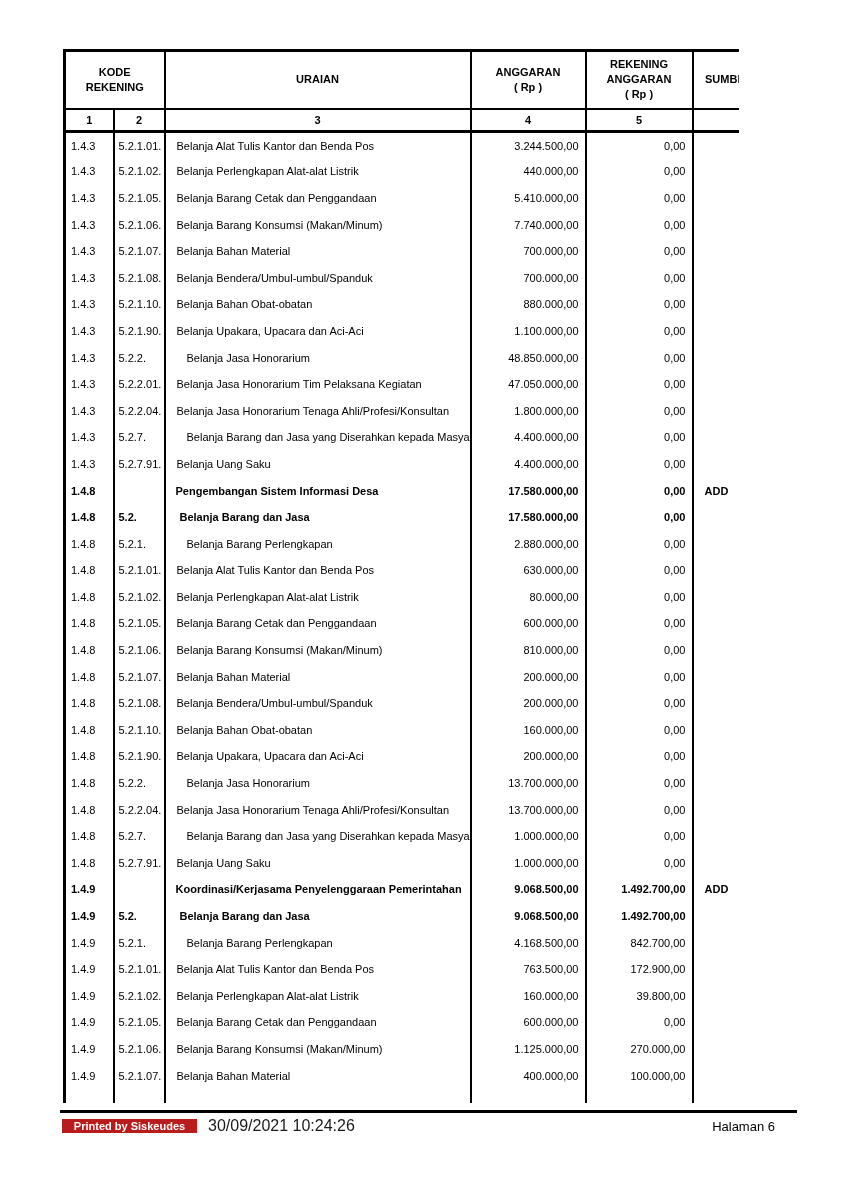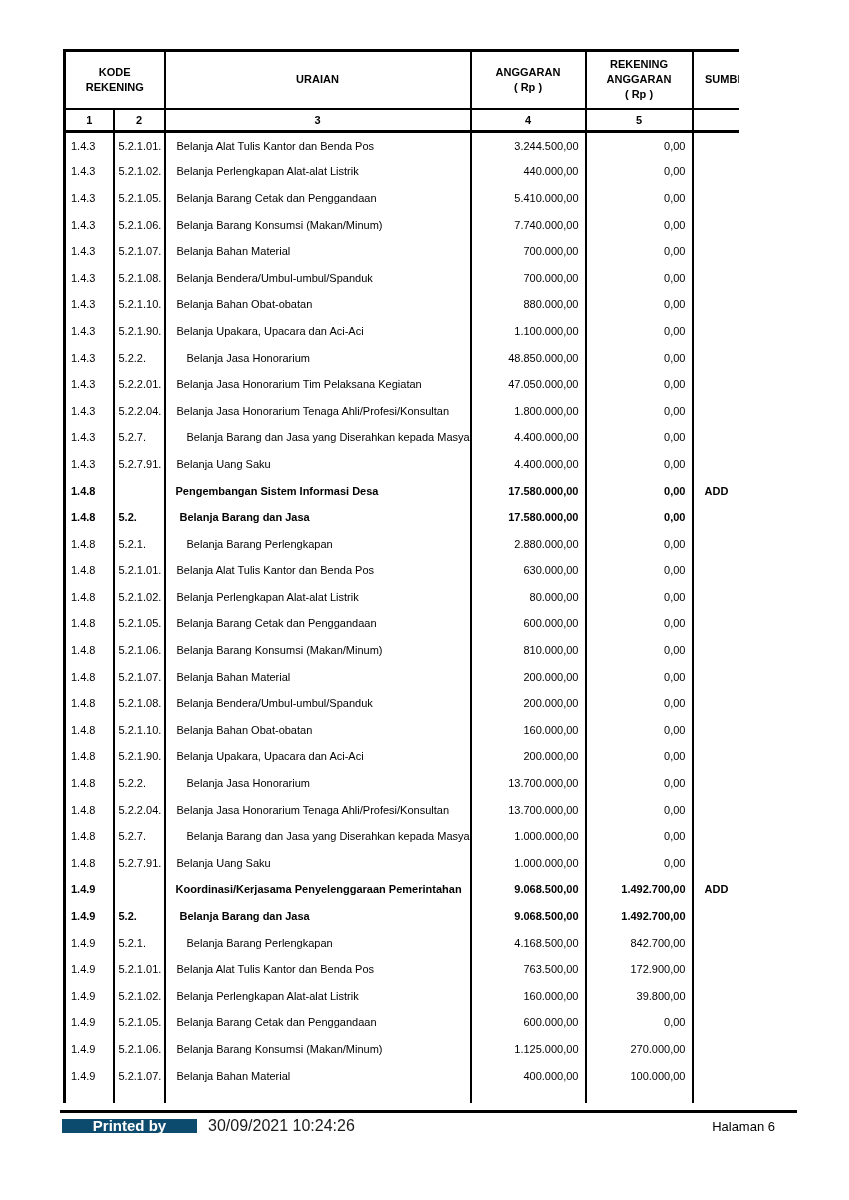--- a/index.html
+++ b/index.html
@@ -75,23 +75,23 @@
   .footer-row {
     position: absolute;
     left: 62px;
     top: 1117px;
     width: 735px;
     display: flex;
     align-items: center;
   }
   .badge {
     display: inline-block;
-    background: #0c4a6e;
+    background: #b91c1c;
     color: #fff;
-    font-size: 15px;
+    font-size: 11px;
     font-weight: bold;
     width: 135px;
     height: 14px;
     line-height: 14px;
     text-align: center;
   }
   .timestamp {
     margin-left: 11px;
     font-size: 16px;
     color: #1a1a1a;

